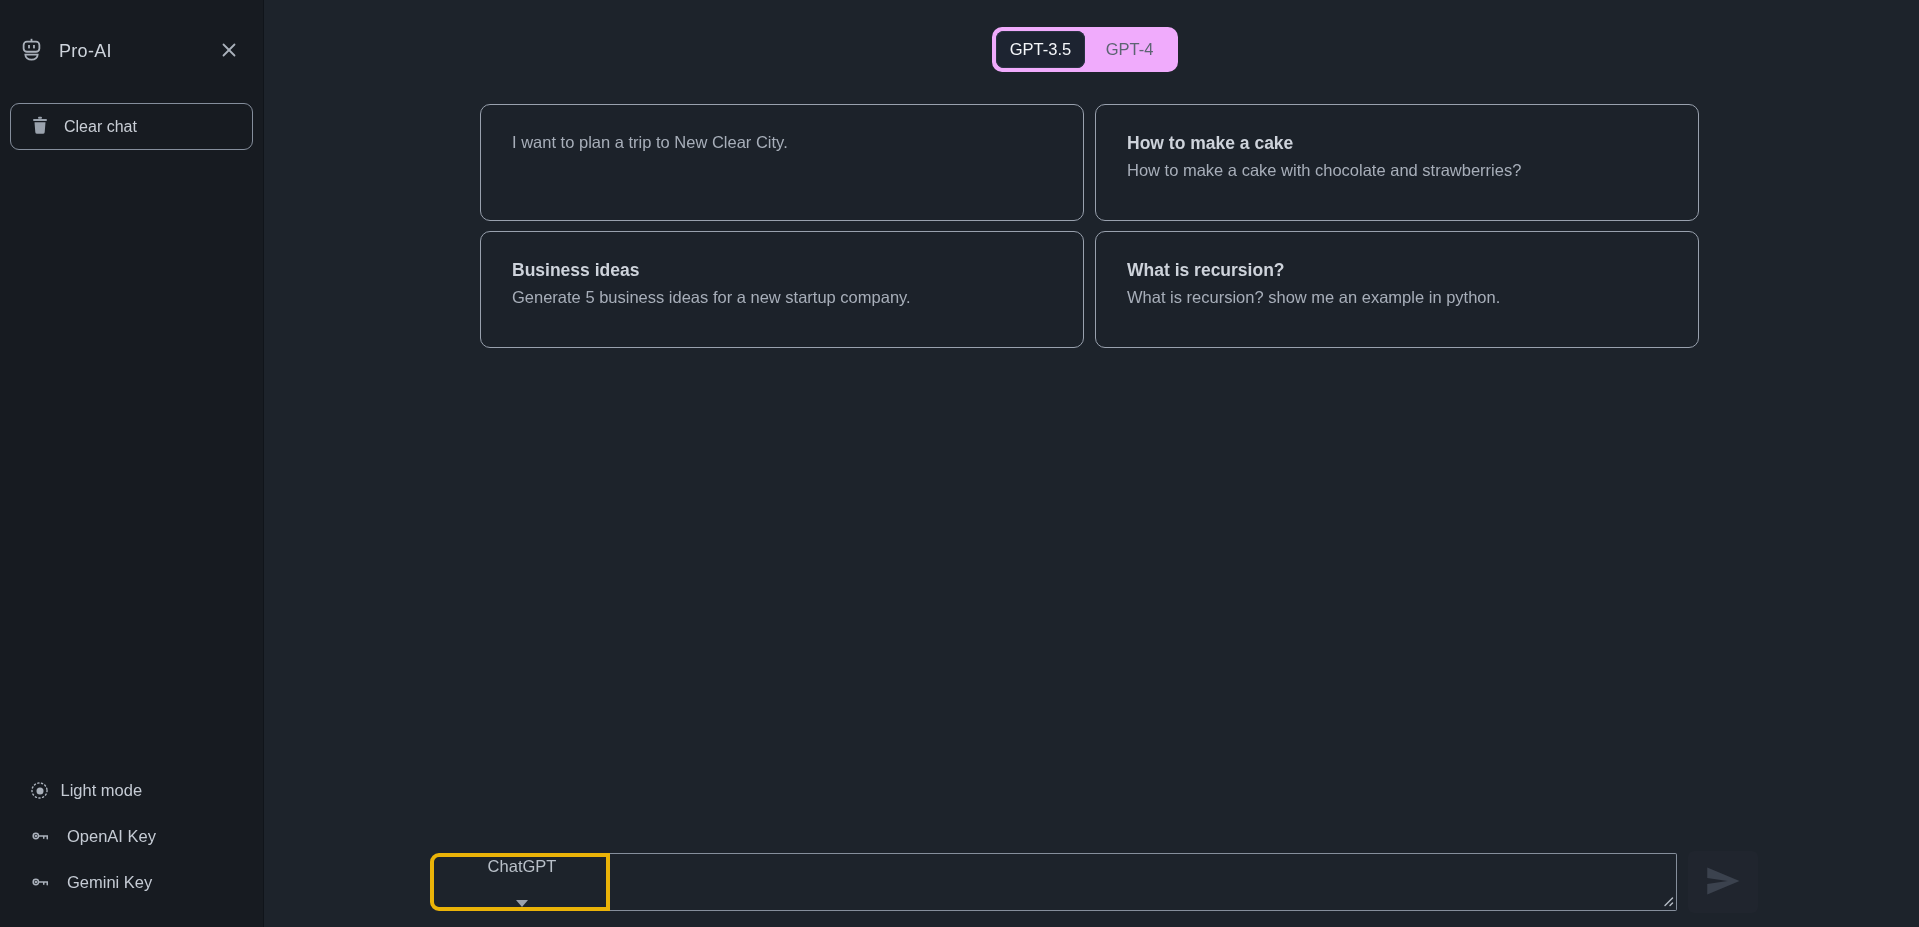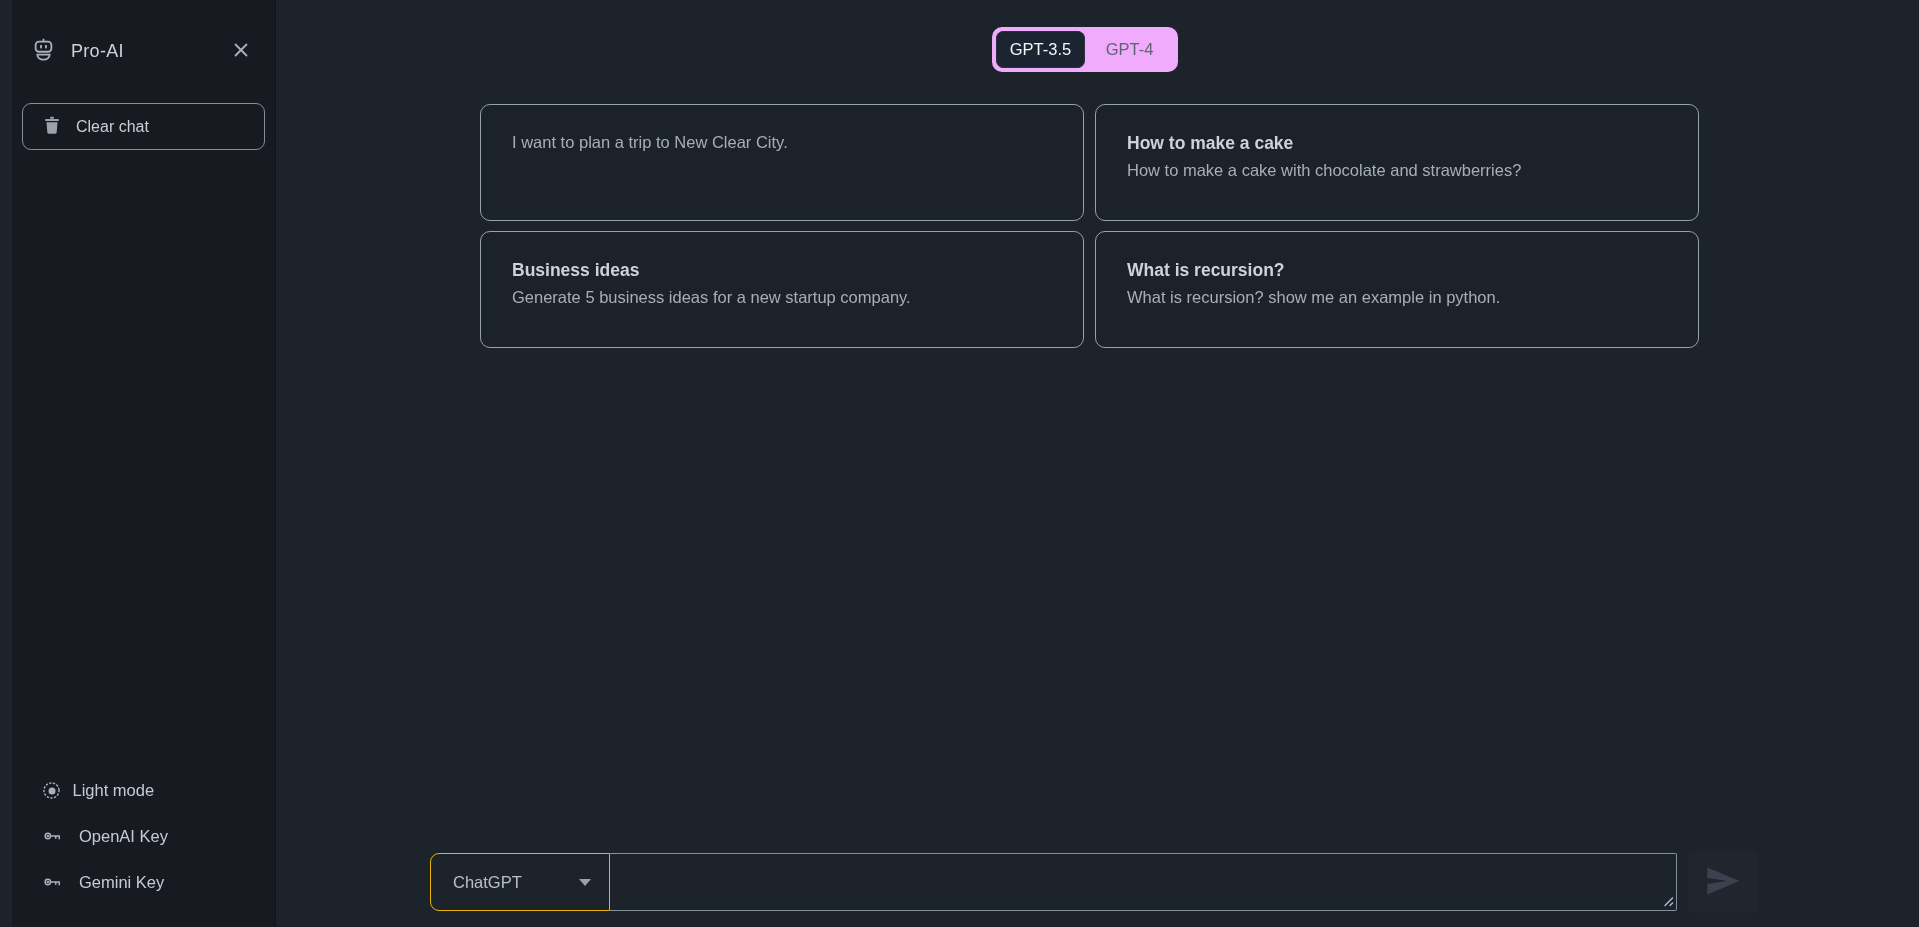--- a/index.html
+++ b/index.html
@@ -6,21 +6,21 @@
   html,body { width:1919px; height:927px; overflow:hidden; }
   body {
     font-family:"Liberation Sans","DejaVu Sans",sans-serif;
     background:#1d232b;
     color:#c5cbd4;
     position:relative;
   }
 
   
   .sidebar {
-    position:absolute; left:12px; top:0; width:264px; height:927px;
+    position:absolute; left:0; top:0; width:264px; height:927px;
     background:#171b21;
     border-right:1px solid #10141a;
     display:flex; flex-direction:column;
   }
   .sidebar-header {
     display:flex; align-items:center;
     padding:36px 20px 0 18px;
   }
   .brand { display:flex; align-items:center; gap:14px; flex:1; }
   .brand-title { font-size:18px; color:#cdd3db; letter-spacing:.3px; }
@@ -89,27 +89,28 @@
   .card-title { font-size:17.5px; font-weight:700; color:#ced3db; margin-bottom:7px; }
   .card-sub   { font-size:16.5px; color:#a7aeb9; }
 
   
   .composer {
     position:absolute; left:430px; top:853px;
     display:flex; align-items:stretch; height:58px;
   }
   .model-select {
     width:180px; height:58px;
-    border:1px solid #eab308;
+    border:4px solid #eab308;
     border-radius:9px 0 0 9px;
     display:flex; align-items:center;
     padding:0 18px 0 22px;
     color:#b9c0c9; font-size:16.5px;
     cursor:pointer; background:transparent;
     justify-content:space-between;
+    flex-direction:column;
   }
   .caret {
     width:0; height:0;
     border-left:6px solid transparent;
     border-right:6px solid transparent;
     border-top:7px solid #9aa1ac;
   }
   .chat-input-wrap { position:relative; }
   .chat-input {
     width:1067px; height:58px;

